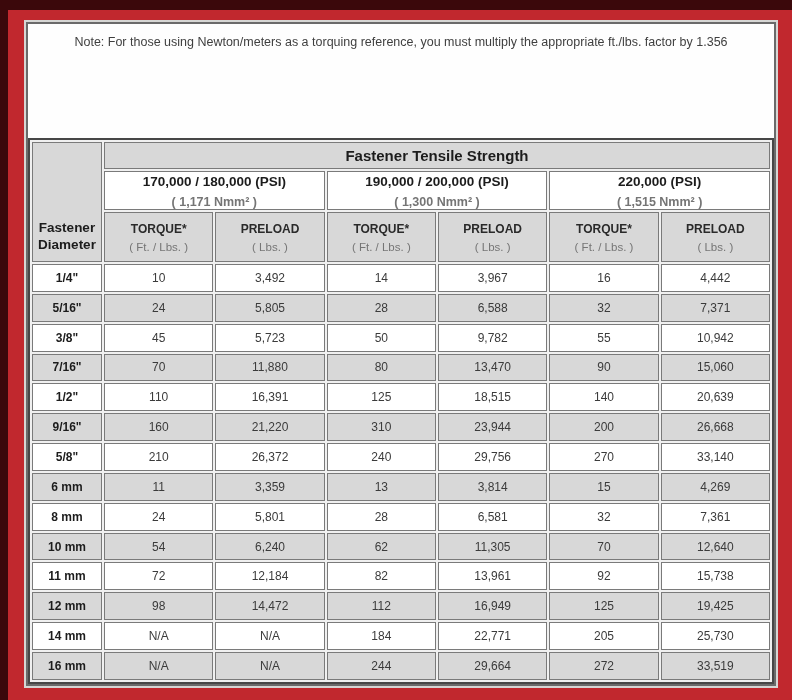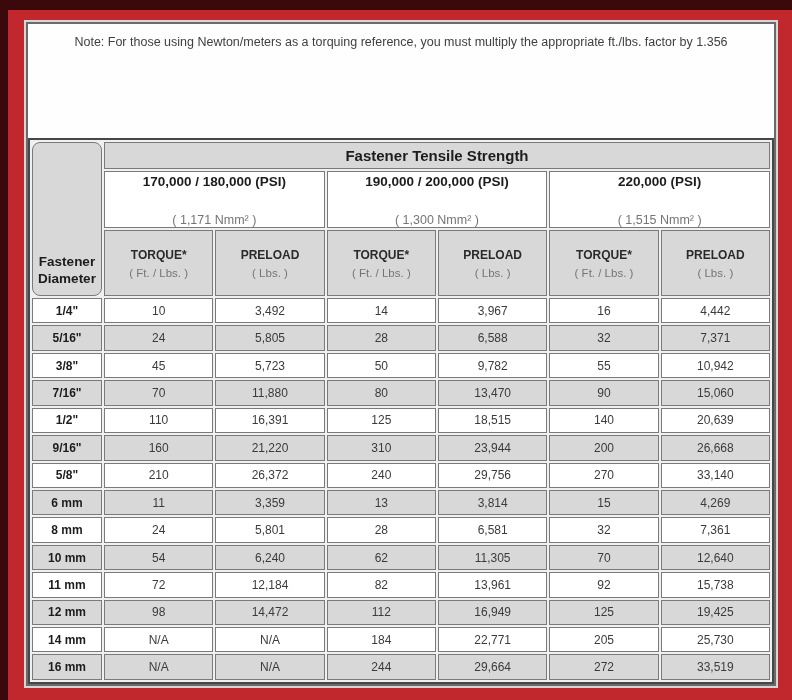--- a/index.html
+++ b/index.html
@@ -67,40 +67,39 @@
   }
   .torque-table th, .torque-table td {
     border: 1px solid var(--cell-border);
     text-align: center;
     vertical-align: middle;
     background: #fff;
     overflow: hidden;
   }
   tr.head-row-1 { height: 27px; }
   tr.psi-row { height: 36px; }
-  tr.col-head-row { height: 66px; }
+  tr.col-head-row { height: 50px; }
   th.dia-head {
     background: var(--cell-gray);
     font-size: 13.5px;
     font-weight: bold;
     color: var(--text-dark);
     vertical-align: bottom;
     padding: 0 4px 7px 4px;
     line-height: 1.3;
-    border-radius: 8px;
   }
   th.tensile {
     background: var(--cell-gray);
     font-size: 15px;
     font-weight: bold;
     color: var(--text-dark);
   }
   th.psi-cell { background: #fff; }
   .psi { font-size: 13.5px; font-weight: bold; color: var(--text-dark); padding-top: 2px; }
-  .nmm { font-size: 12.5px; font-weight: normal; color: var(--text-sub); margin-top: 24px; }
+  .nmm { font-size: 12.5px; font-weight: bold; color: var(--text-sub); margin-top: 6px; }
   tr.col-head-row th { background: var(--cell-gray); }
   .ch  { font-size: 12px; font-weight: bold; color: #2a2a2a; padding-top: 1px; }
   .chs { font-size: 11.5px; font-weight: normal; color: var(--text-sub); margin-top: 5px; }
   tbody th {
     font-size: 12px;
     font-weight: bold;
     color: var(--text-dark);
   }
   tbody td {
     font-size: 12px;

